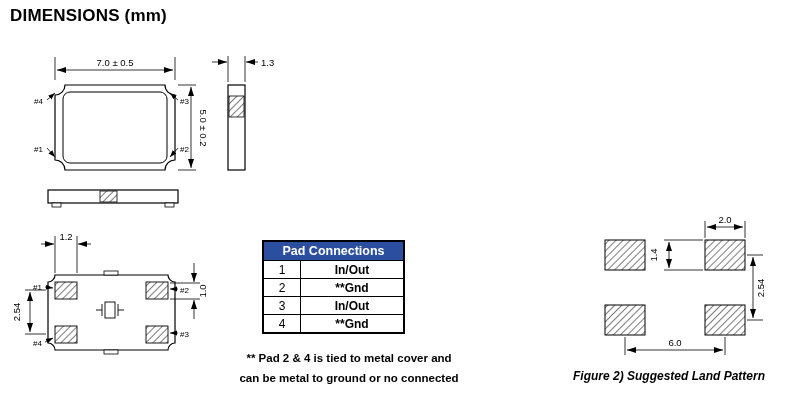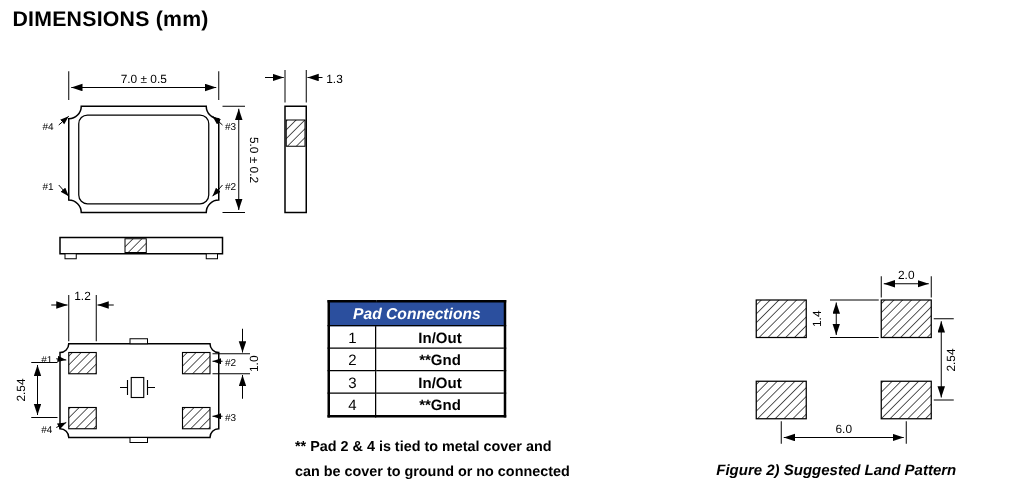--- a/index.html
+++ b/index.html
@@ -6,25 +6,25 @@
   body{width:812px;height:401px;background:#ffffff;position:relative;overflow:hidden;
        font-family:"Liberation Sans",sans-serif;color:#000;}
   .abs{position:absolute;}
   #page-title{left:10px;top:6px;font-size:17px;font-weight:bold;letter-spacing:0.2px;}
   #drawing{left:0;top:0;}
   svg text{font-family:"Liberation Sans",sans-serif;fill:#000;stroke:none;}
   .dim{font-size:9.5px;}
   .padlbl{font-size:8px;}
   table.padconn{border-collapse:collapse;border:2px solid #000;background:#fff;}
   table.padconn th{background:#2b4f9e;color:#fff;font-size:12.5px;font-weight:bold;
-                   padding:2px 0;border:1px solid #000;width:130px;font-style:italic;}
+                   padding:2px 0;border:1px solid #000;width:130px;}
   table.padconn td{border:1px solid #000;font-size:12px;text-align:center;height:17px;padding:0 4px;}
   td.pin{width:28px;}
   td.conn{width:94px;font-weight:bold;}
-  #note{left:236px;top:348px;width:226px;font-size:11.5px;font-weight:bold;line-height:20px;}
+  #note{left:236px;top:348px;width:226px;text-align:center;font-size:11.5px;font-weight:bold;line-height:20px;}
   #figure-caption{left:573px;top:369px;font-size:12px;font-weight:bold;font-style:italic;}
 </style>
 </head>
 <body>
 
 <div class="abs" id="page-title">DIMENSIONS (mm)</div>
 
 <svg class="abs" id="drawing" width="812" height="401" viewBox="0 0 812 401">
   <defs>
     <pattern id="hatch" patternUnits="userSpaceOnUse" width="5" height="5" patternTransform="rotate(45)">
@@ -194,16 +194,16 @@
     </tr>
     <tr>
       <td class="pin">4</td>
       <td class="conn">**Gnd</td>
     </tr>
   </tbody>
 </table>
 
 <div class="abs" id="note">
   <div>** Pad 2 &amp; 4 is tied to metal cover and</div>
-  <div>can be cover to ground or no connected</div>
+  <div>can be metal to ground or no connected</div>
 </div>
 
 <div class="abs" id="figure-caption">Figure 2) Suggested Land Pattern</div>
 
 </body></html>

